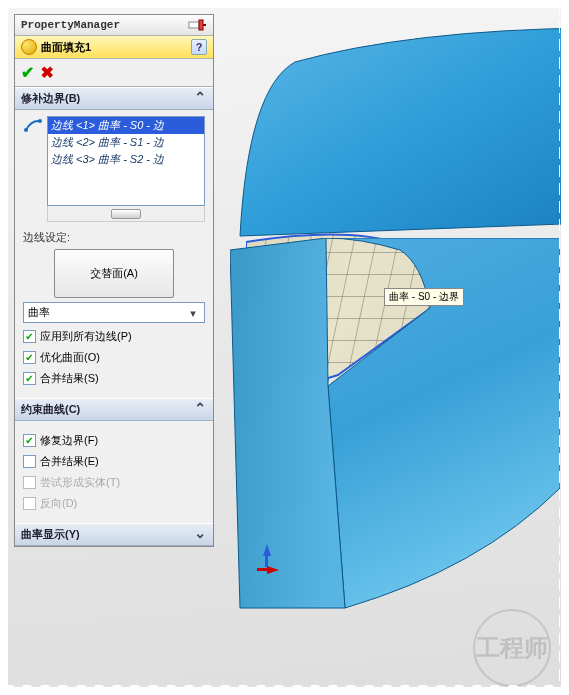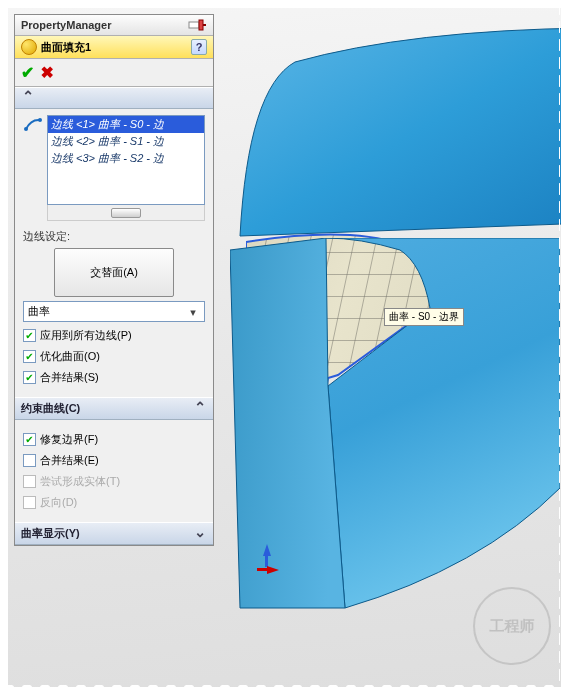--- a/index.html
+++ b/index.html
@@ -1,21 +1,21 @@
 <!DOCTYPE html>
 <html><head>
 <meta charset="utf-8">
 <style>
 * { box-sizing: border-box; margin: 0; padding: 0; }
 body { width: 569px; height: 695px; font-family: "Microsoft YaHei", Arial, sans-serif; font-size: 11px; background: #fff; position: relative; overflow: hidden; }
 
 .viewport { position: absolute; left: 8px; top: 8px; right: 8px; bottom: 8px; background: linear-gradient(175deg, #f5f5f5 0%, #e8e8e8 50%, #dedede 100%); overflow: hidden; }
 
 .pm-panel { position: absolute; left: 6px; top: 6px; width: 200px; background: #f0f0f0; border: 1px solid #8a8a8a; font-size: 11px; }
-.pm-header { background: linear-gradient(#fdfdfd, #e4e4e4); border-bottom: 1px solid #b0b0b0; padding: 3px 6px; display: flex; align-items: center; gap: 2px; }
+.pm-header { background: linear-gradient(#fdfdfd, #e4e4e4); border-bottom: 1px solid #b0b0b0; padding: 3px 6px; display: flex; align-items: center; gap: 2px; font-family: Liberation Mono, monospace; }
 .pm-header .title { flex: 1; font-weight: bold; color: #333; }
 .pm-pin { width: 20px; height: 14px; display: flex; align-items: center; justify-content: center; }
 
 .pm-feature { background: linear-gradient(#fff7b8, #ffe05a); border-bottom: 1px solid #b0b0b0; padding: 3px 6px; display: flex; align-items: center; gap: 4px; }
 .pm-feature .icon { width: 16px; height: 16px; background: radial-gradient(circle at 30% 30%, #ffe66b, #e0a800); border-radius: 50%; border: 1px solid #c08000; }
 .pm-feature .ftitle { flex: 1; font-weight: bold; }
 .pm-help { width: 16px; height: 16px; background: linear-gradient(#e8f0ff,#c5d8ff); border: 1px solid #8aa; border-radius: 2px; text-align: center; color: #336; font-weight: bold; line-height: 14px; }
 
 .pm-okcancel { padding: 4px 6px; display: flex; gap: 6px; background: #f0f0f0; border-bottom: 1px solid #b0b0b0; }
 .ok-icon { color: #0a0; font-size: 16px; font-weight: bold; }
@@ -47,27 +47,27 @@
 .cb { width: 13px; height: 13px; border: 1px solid #7a9ac0; background: #fff; display: inline-flex; align-items: center; justify-content: center; font-size: 10px; color: #0a0; }
 .cb.disabled { border-color: #bbb; color: #bbb; }
 .cb-label.disabled { color: #aaa; }
 
 .triad { position: absolute; left: 245px; top: 542px; width: 24px; height: 24px; }
 .triad .zaxis { position: absolute; left: 10px; top: -6px; width: 0; height: 0; border-left: 4px solid transparent; border-right: 4px solid transparent; border-bottom: 12px solid #2a5cdb; }
 .triad .zshaft { position: absolute; left: 12px; top: 5px; width: 3px; height: 12px; background: #2a5cdb; }
 .triad .xaxis { position: absolute; left: 14px; top: 16px; width: 0; height: 0; border-top: 4px solid transparent; border-bottom: 4px solid transparent; border-left: 12px solid #c00; }
 .triad .xshaft { position: absolute; left: 4px; top: 18px; width: 12px; height: 3px; background: #c00; }
 
-.tooltip3d { position: absolute; left: 376px; top: 280px; background: #fffde8; border: 1px solid #888; padding: 1px 4px; font-size: 10px; white-space: nowrap; margin-top: 20px; }
+.tooltip3d { position: absolute; left: 376px; top: 280px; background: #fffde8; border: 1px solid #888; padding: 1px 4px; font-size: 10px; white-space: nowrap; }
 
 .surface-back { position: absolute; left: 222px; top: 20px; width: 360px; height: 300px; }
 .surface-side { position: absolute; left: 222px; top: 230px; width: 330px; height: 380px; }
 .fill-patch { position: absolute; left: 238px; top: 222px; width: 200px; height: 160px; }
 
-.watermark { position: absolute; right: 10px; bottom: 22px; width: 78px; height: 78px; border: 2px solid rgba(120,120,120,0.25); border-radius: 50%; display: flex; align-items: center; justify-content: center; color: rgba(100,100,100,0.25); font-size: 15px; font-weight: bold; }
+.watermark { position: absolute; right: 10px; bottom: 0; width: 78px; height: 78px; border: 2px solid rgba(120,120,120,0.25); border-radius: 50%; display: flex; align-items: center; justify-content: center; color: rgba(100,100,100,0.25); font-size: 24px; font-weight: bold; }
 </style>
 </head>
 <body>
 
 <div class="viewport">
 
   <svg class="surface-back" viewBox="0 0 360 300">
     <defs>
       <linearGradient id="gblue1" x1="0" y1="0" x2="1" y2="1">
         <stop offset="0" stop-color="#5bb6e6"></stop>
@@ -139,20 +139,21 @@
       <span class="ftitle">曲面填充1</span>
       <span class="pm-help">?</span>
     </div>
 
     <div class="pm-okcancel">
       <span class="ok-icon">✔</span>
       <span class="cancel-icon">✖</span>
     </div>
 
     <div class="group-header">
+      <span class="gtitle">修补边界(B)</span>
       <span class="chevron chev-up"></span>
     </div>
     <div class="group-body">
       <div class="edge-list-wrap">
         <span class="edge-icon">
           <svg width="20" height="20" viewBox="0 0 20 20">
               <path d="M 3 14 Q 8 4 17 5" stroke="#1a6cc0" stroke-width="2" fill="none"></path>
               <circle cx="3" cy="14" r="2" fill="#1a6cc0"></circle>
               <circle cx="17" cy="5" r="2" fill="#1a6cc0"></circle>
             </svg>

